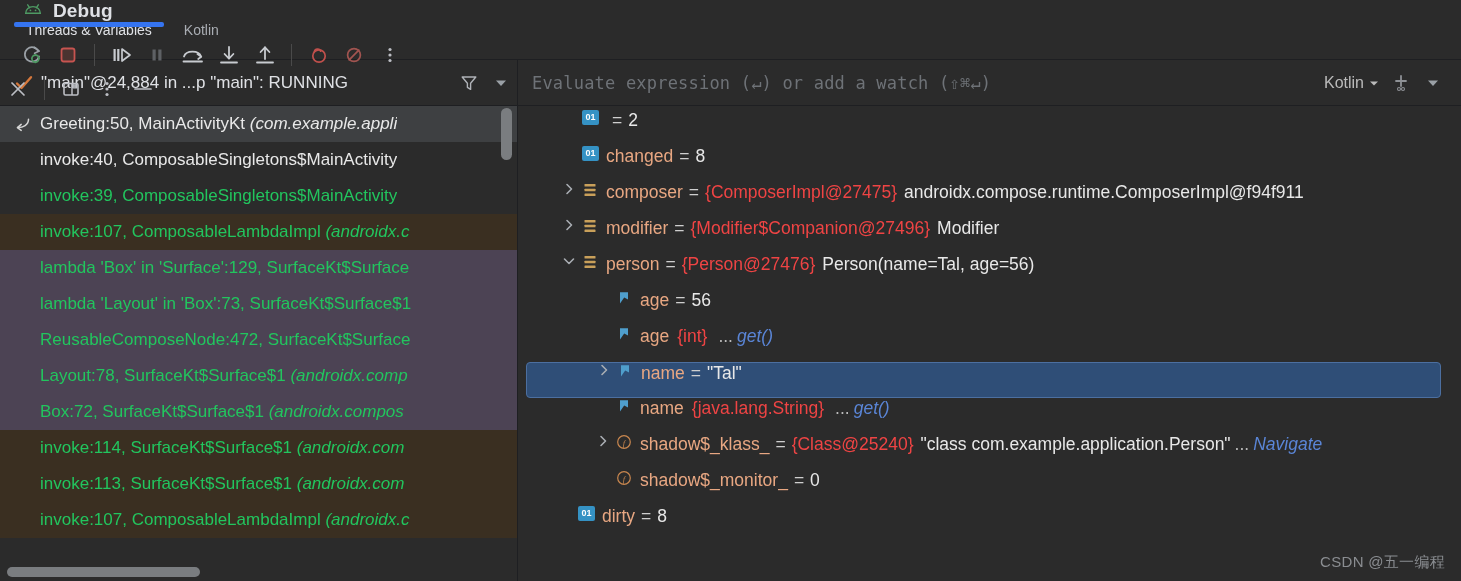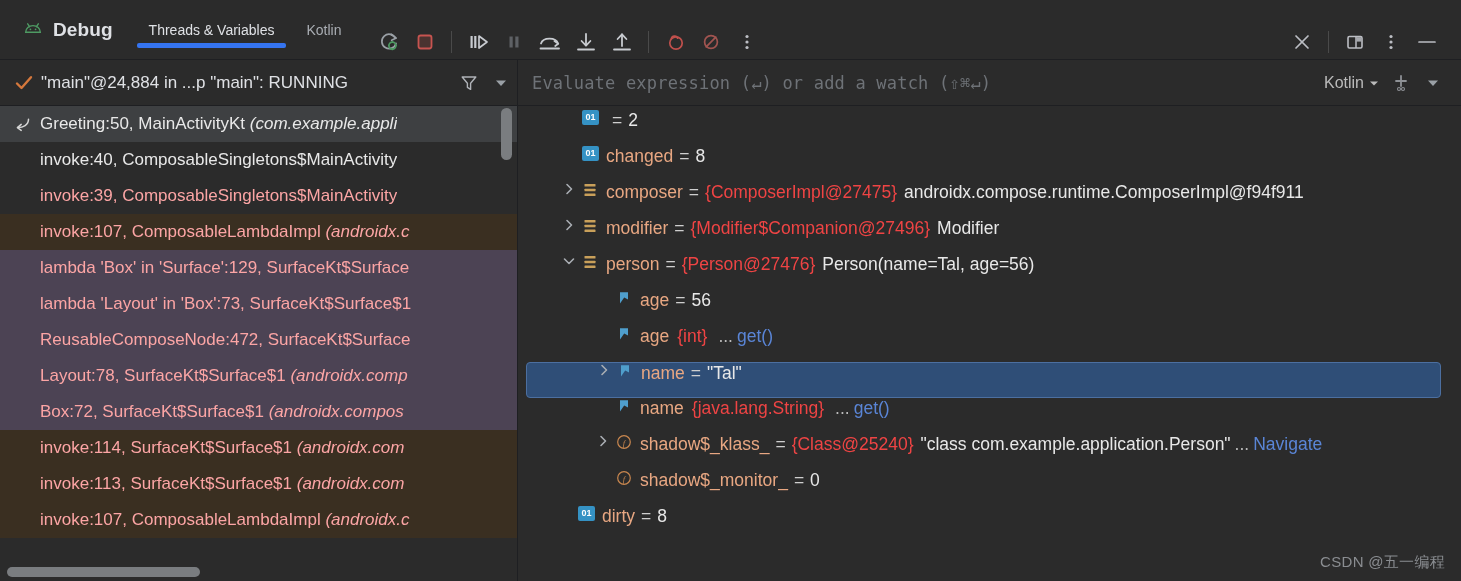--- a/index.html
+++ b/index.html
@@ -20,23 +20,24 @@
     display: flex;
     flex-direction: column;
   }
 
   
   .toolbar {
     height: 59px;
     min-height: 59px;
     background: #2B2B2B;
     display: flex;
-    align-items: flex-end;
+    align-items: flex-start;
     position: relative;
     border-bottom: 1px solid #1E1F22;
+    flex-direction: column;
   }
   .debug-title {
     display: flex;
     align-items: center;
     gap: 9px;
     padding-left: 22px;
     padding-right: 10px;
     height: 100%;
   }
   .debug-title .label {
@@ -190,21 +191,21 @@
   .frame-row .pad { width: 26px; flex: 0 0 auto; }
   .frame-txt { overflow: hidden; text-overflow: clip; }
   .frame-txt .pkg { font-style: italic; }
 
   .fr-sel      { background: #3E4042; }
   .fr-default  { background: #2B2B2B; }
   .fr-brown    { background: #3A2F21; }
   .fr-purple   { background: #4C4354; }
 
   .c-bright { color: #E8E8E8; }
-  .c-dim    { color: #fca5a5; }
+  .c-dim    { color: #22c55e; }
 
   
   .vscroll {
     position: absolute;
     right: 5px;
     top: 2px;
     width: 11px;
     height: 52px;
     background: #7A7D80;
     border-radius: 6px;
@@ -270,21 +271,21 @@
     font-weight: bold;
     line-height: 15px;
     text-align: center;
     font-family: "Liberation Sans", sans-serif;
   }
 
   .vname   { color: #E8A782; }
   .veq     { color: #CFCFCF; margin: 0 6px; }
   .vtype   { color: #ef4444; margin-right: 7px; }
   .vval    { color: #E8E8E8; }
-  .vlink   { color: #5A85D6; }
+  .vlink   { color: #5A85D6; font-style: italic; }
   .vellip  { color: #BBBBBB; margin: 0 4px; }
 
   .watermark {
     position: absolute;
     right: 16px;
     bottom: 9px;
     font-size: 15px;
     color: #8A8D91;
     letter-spacing: 0.3px;
     font-family: "Liberation Sans", sans-serif;

